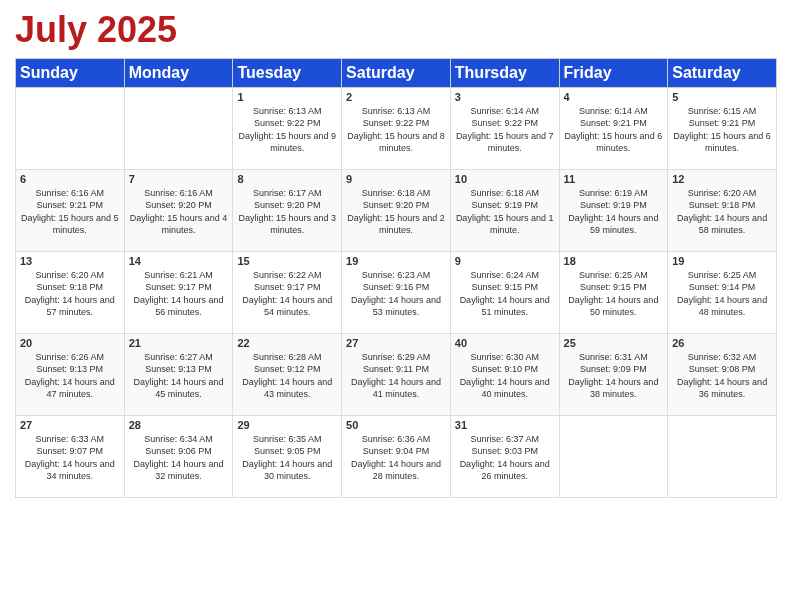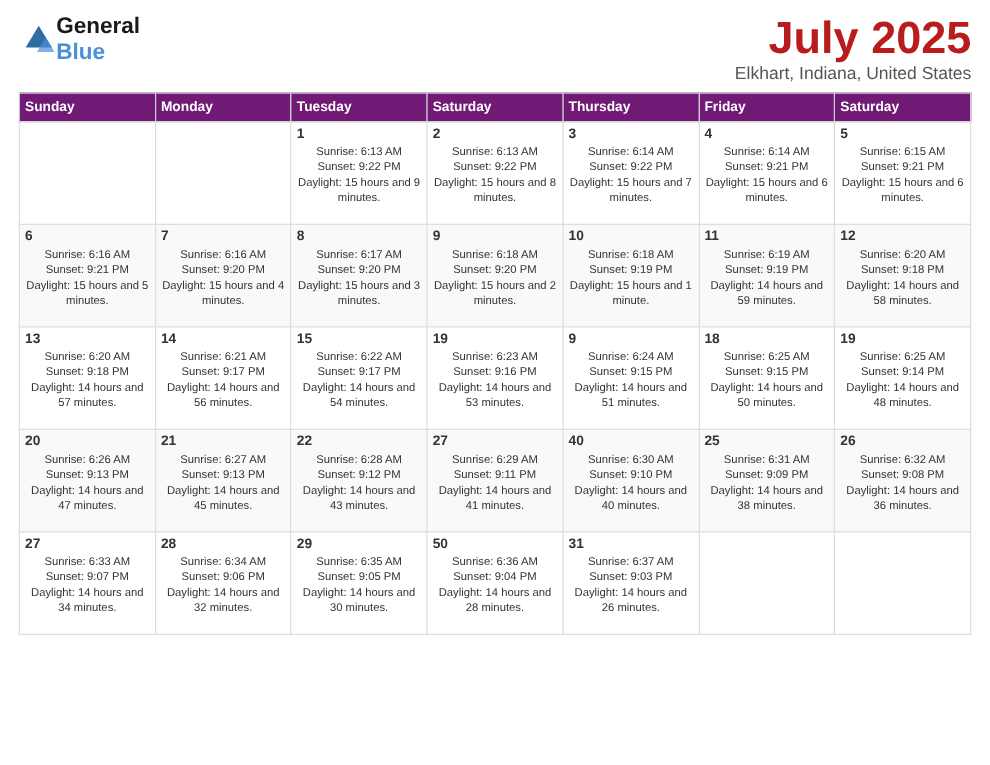--- a/index.html
+++ b/index.html
@@ -41,23 +41,23 @@
     .location {
       font-size: 14px;
       color: #555;
     }
     table {
       width: 100%;
       border-collapse: collapse;
       table-layout: fixed;
     }
     thead tr th {
-      background-color: #701a75;
+      background-color: #1d4ed8;
       color: #fff;
-      font-size: 11px;
+      font-size: 16px;
       font-weight: bold;
       padding: 5px 4px;
       text-align: left;
       border: 1px solid #ccc;
       margin-top: 36px;
     }
     tbody tr td {
       vertical-align: top;
       border: 1px solid #ddd;
       padding: 3px 4px;
@@ -83,35 +83,22 @@
     }
     .empty-cell {
       background: #fff !important;
     }
   </style>
 </head>
 <body>
 
 <div class="container">
   <div class="header">
-    <div class="logo">
-      <svg class="logo-icon" viewBox="0 0 40 40">
-        <polygon points="20,5 35,30 5,30" fill="#2e6da4"></polygon>
-        <polygon points="28,18 38,35 18,35" fill="#4a90d9" opacity="0.7"></polygon>
-      </svg>
-      <div>
-        <div>
-          <span style="font-size:18px;font-weight:bold;color:#1a1a1a;">General</span><br>
-          <span style="font-size:18px;font-weight:bold;color:#4a90d9;">Blue</span>
-        </div>
-      </div>
-    </div>
     <div class="title-block">
       <div class="month-year">July 2025</div>
-      <div class="location">Elkhart, Indiana, United States</div>
     </div>
   </div>
 
   <table>
     <thead>
       <tr>
         <th>Sunday</th>
         <th>Monday</th>
         <th>Tuesday</th>
         <th>Saturday</th>

